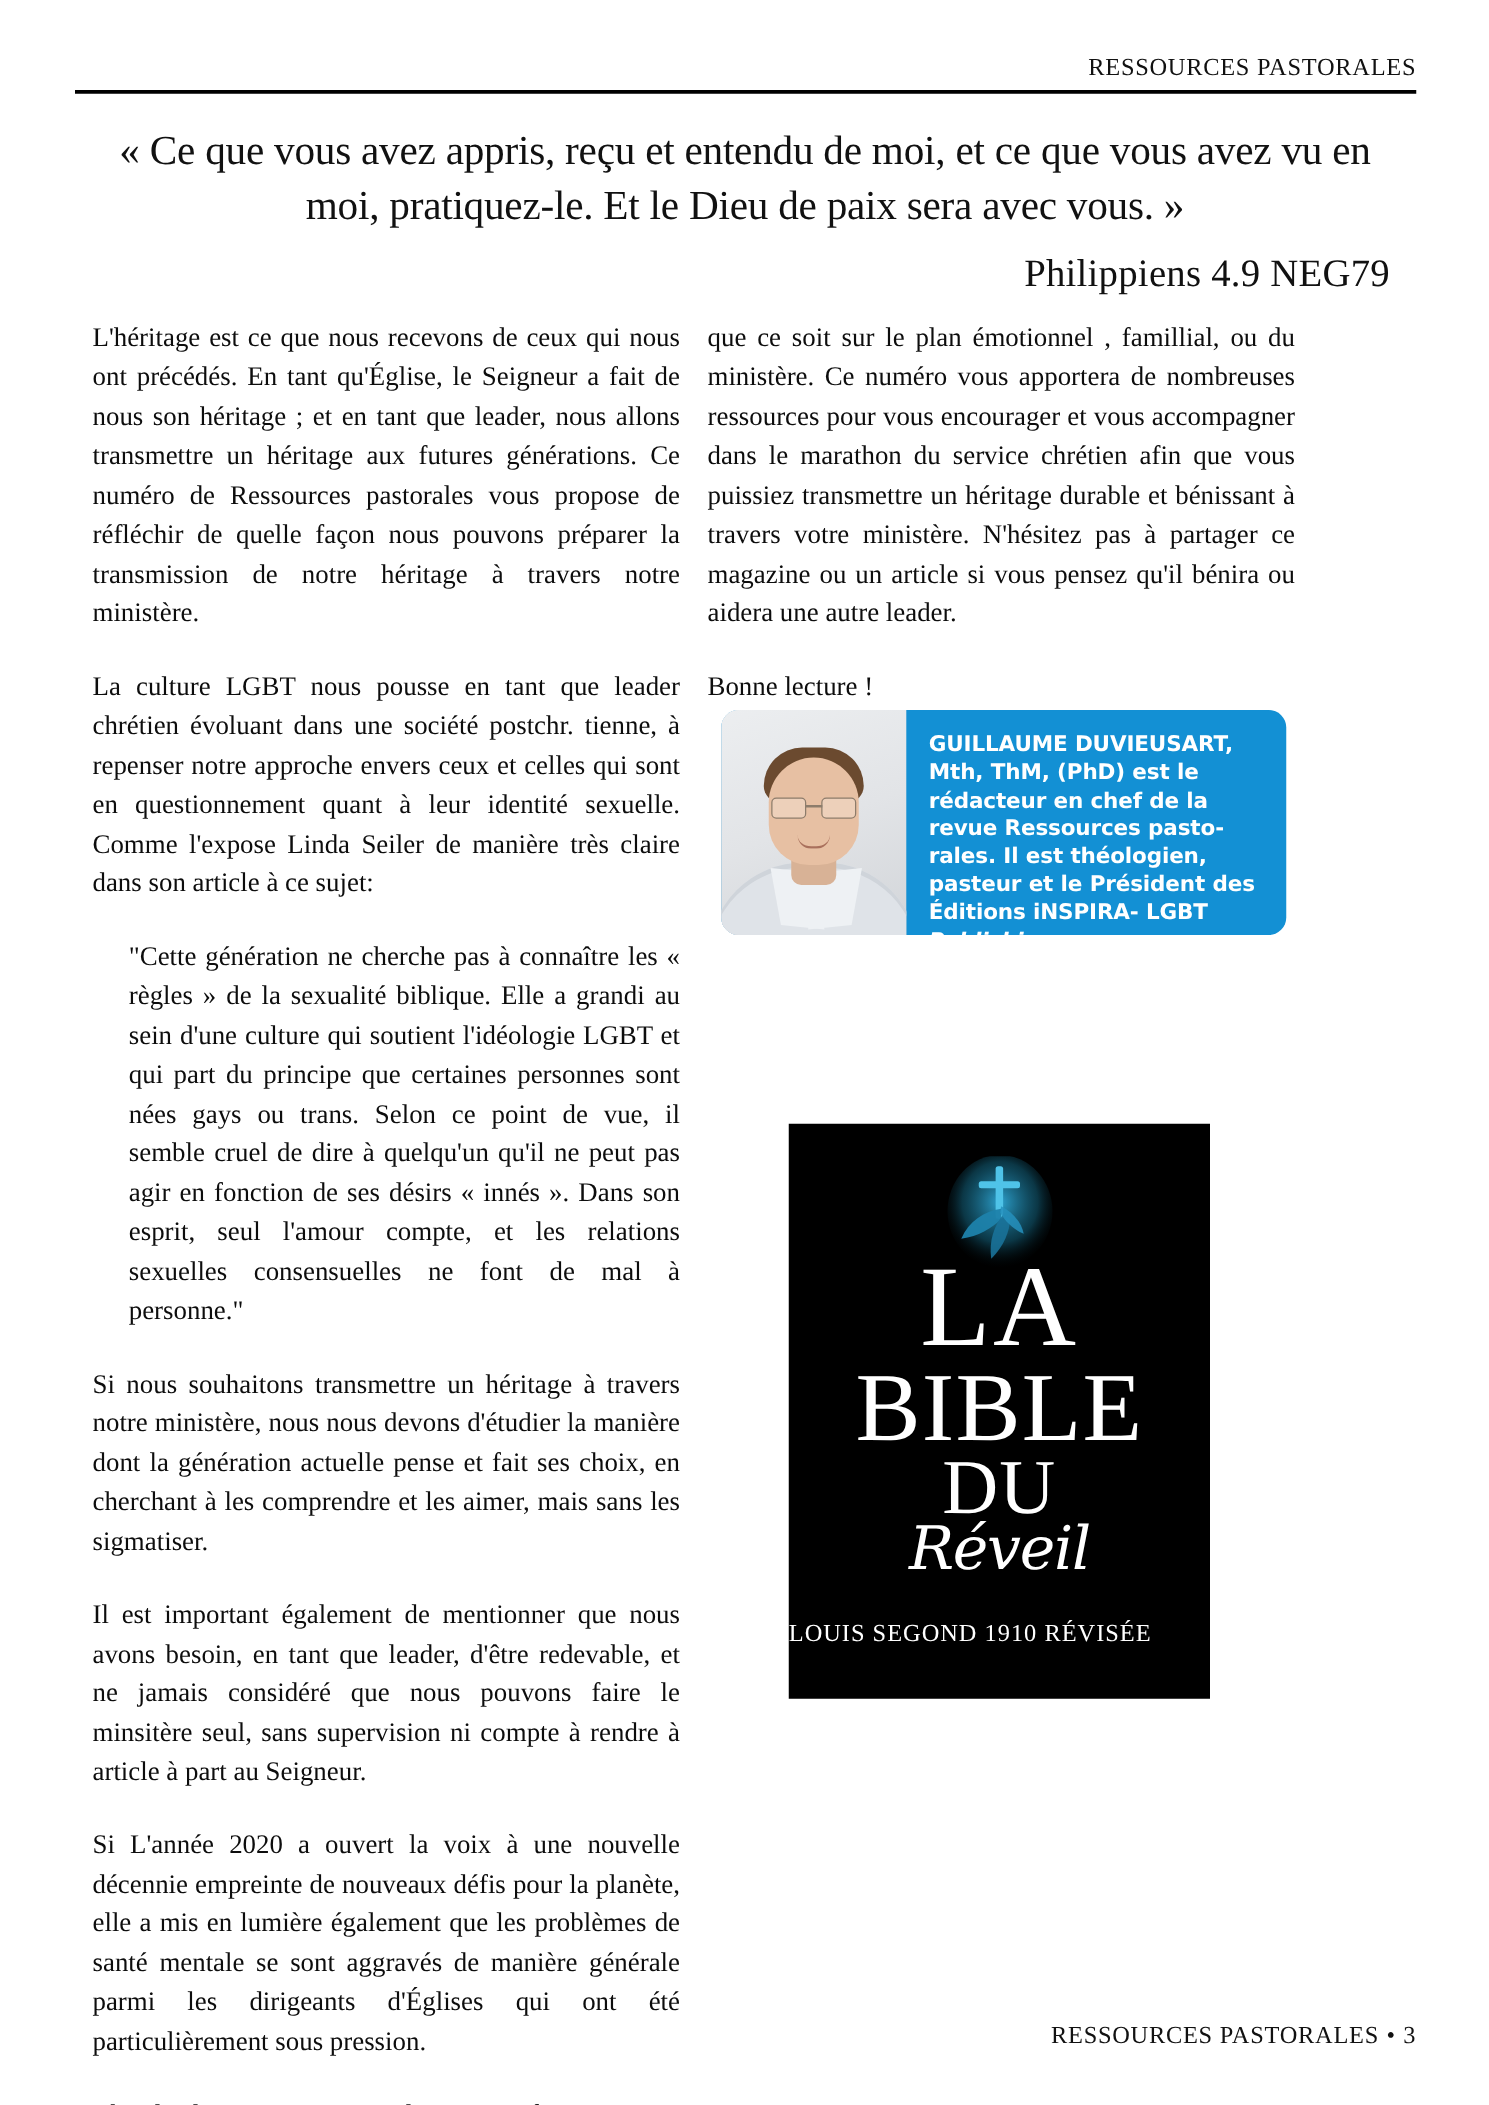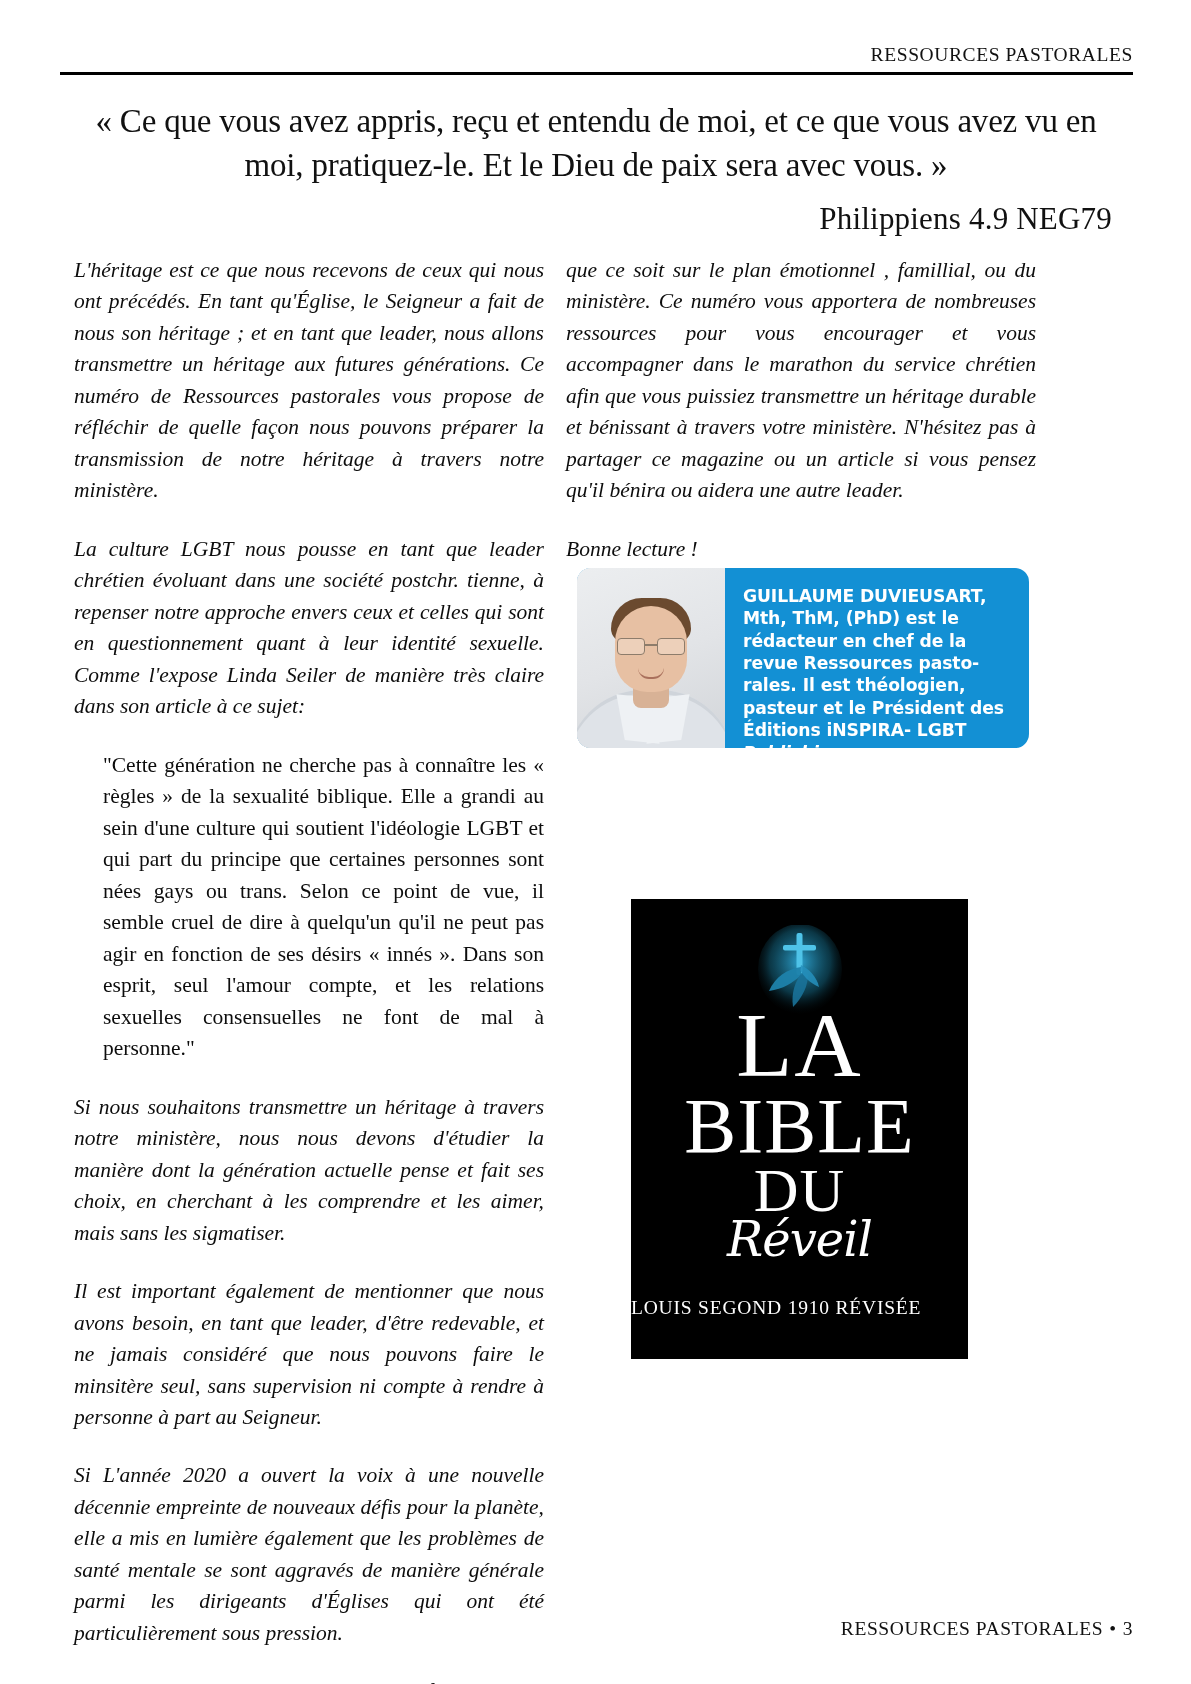--- a/index.html
+++ b/index.html
@@ -72,21 +72,20 @@
     line-height: 1.465;
     text-align: justify;
     text-justify: inter-word;
     color: #0d0d0d;
   }
   .col.left  { left: 74px;  }
   .col.right { left: 566px; }
 
   .col p {
     margin: 0 0 27px 0;
-    font-style: italic;
   }
   .col p:last-child { margin-bottom: 0; }
 
   .blockquote {
     margin: 0 0 27px 0;
     padding-left: 29px;
     text-align: justify;
   }
 
   
@@ -289,21 +288,21 @@
   <div class="pullquote">
     <span>« Ce que vous avez appris, reçu et entendu de moi, et ce que vous avez vu en moi, pratiquez-le. Et le Dieu de paix sera avec vous. »</span>
     <span class="ref">Philippiens 4.9 NEG79</span>
   </div>
 
   <div class="col left">
     <p>L'héritage est ce que nous recevons de ceux qui nous ont précédés. En tant qu'Église, le Seigneur a fait de nous son héritage ; et en tant que leader, nous allons transmettre un héritage aux futures générations. Ce numéro de Ressources pastorales vous propose de réfléchir de quelle façon nous pouvons préparer la transmission de notre héritage à travers notre ministère.</p>
     <p>La culture LGBT nous pousse en tant que leader chrétien évoluant dans une société postchr. tienne, à repenser notre approche envers ceux et celles qui sont en questionnement quant à leur identité sexuelle.   Comme l'expose Linda Seiler de manière très claire dans son article à  ce sujet:</p>
     <div class="blockquote">"Cette génération ne cherche pas à connaître les « règles » de la sexualité biblique. Elle a grandi au sein d'une culture qui soutient l'idéologie LGBT et qui part du principe que certaines personnes sont nées gays ou trans. Selon ce point de vue, il semble cruel de dire à quelqu'un qu'il ne peut pas agir en fonction de ses désirs « innés ». Dans son esprit, seul l'amour compte, et les relations sexuelles consensuelles ne font de mal à personne."</div>
     <p>Si nous souhaitons transmettre un héritage à travers notre ministère, nous nous devons d'étudier la manière dont   la génération   actuelle pense et fait ses choix, en cherchant à les comprendre et les aimer, mais sans les sigmatiser.</p>
-    <p>Il est important également de mentionner que nous avons besoin, en tant que leader, d'être redevable, et ne jamais considéré que nous pouvons faire le minsitère seul, sans supervision ni compte à rendre à personne à part au Seigneur.</p>
+    <p>Il est important également de mentionner que nous avons besoin, en tant que leader, d'être redevable, et ne jamais considéré que nous pouvons faire le minsitère seul, sans supervision ni compte à rendre à article à part au Seigneur.</p>
     <p>Si L'année 2020 a ouvert la voix à une nouvelle décennie  empreinte de nouveaux défis pour la planète, elle a mis en lumière également  que les problèmes de santé mentale se sont aggravés de manière générale parmi les dirigeants d'Églises qui ont été particulièrement sous pression.</p>
     <p>Cher leader, vous savez qu'il arrive parfois que nous traversion la vallée de l'ombre de la mort,</p>
   </div>
 
   <div class="col right">
     <p>que ce soit sur le plan émotionnel , famillial, ou du ministère. Ce numéro vous apportera de nombreuses ressources pour vous encourager et vous accompagner dans le marathon du service chrétien afin que vous puissiez transmettre un héritage durable et bénissant à travers votre ministère. N'hésitez pas à partager ce magazine ou un article si vous pensez qu'il bénira ou aidera une autre leader.</p>
     <p>Bonne lecture !</p>
   </div>
 
   <div class="bio-card">

